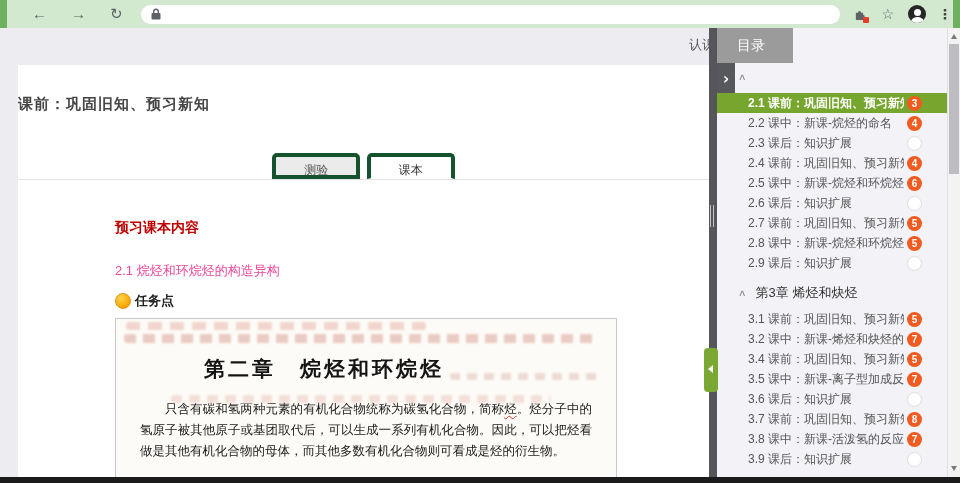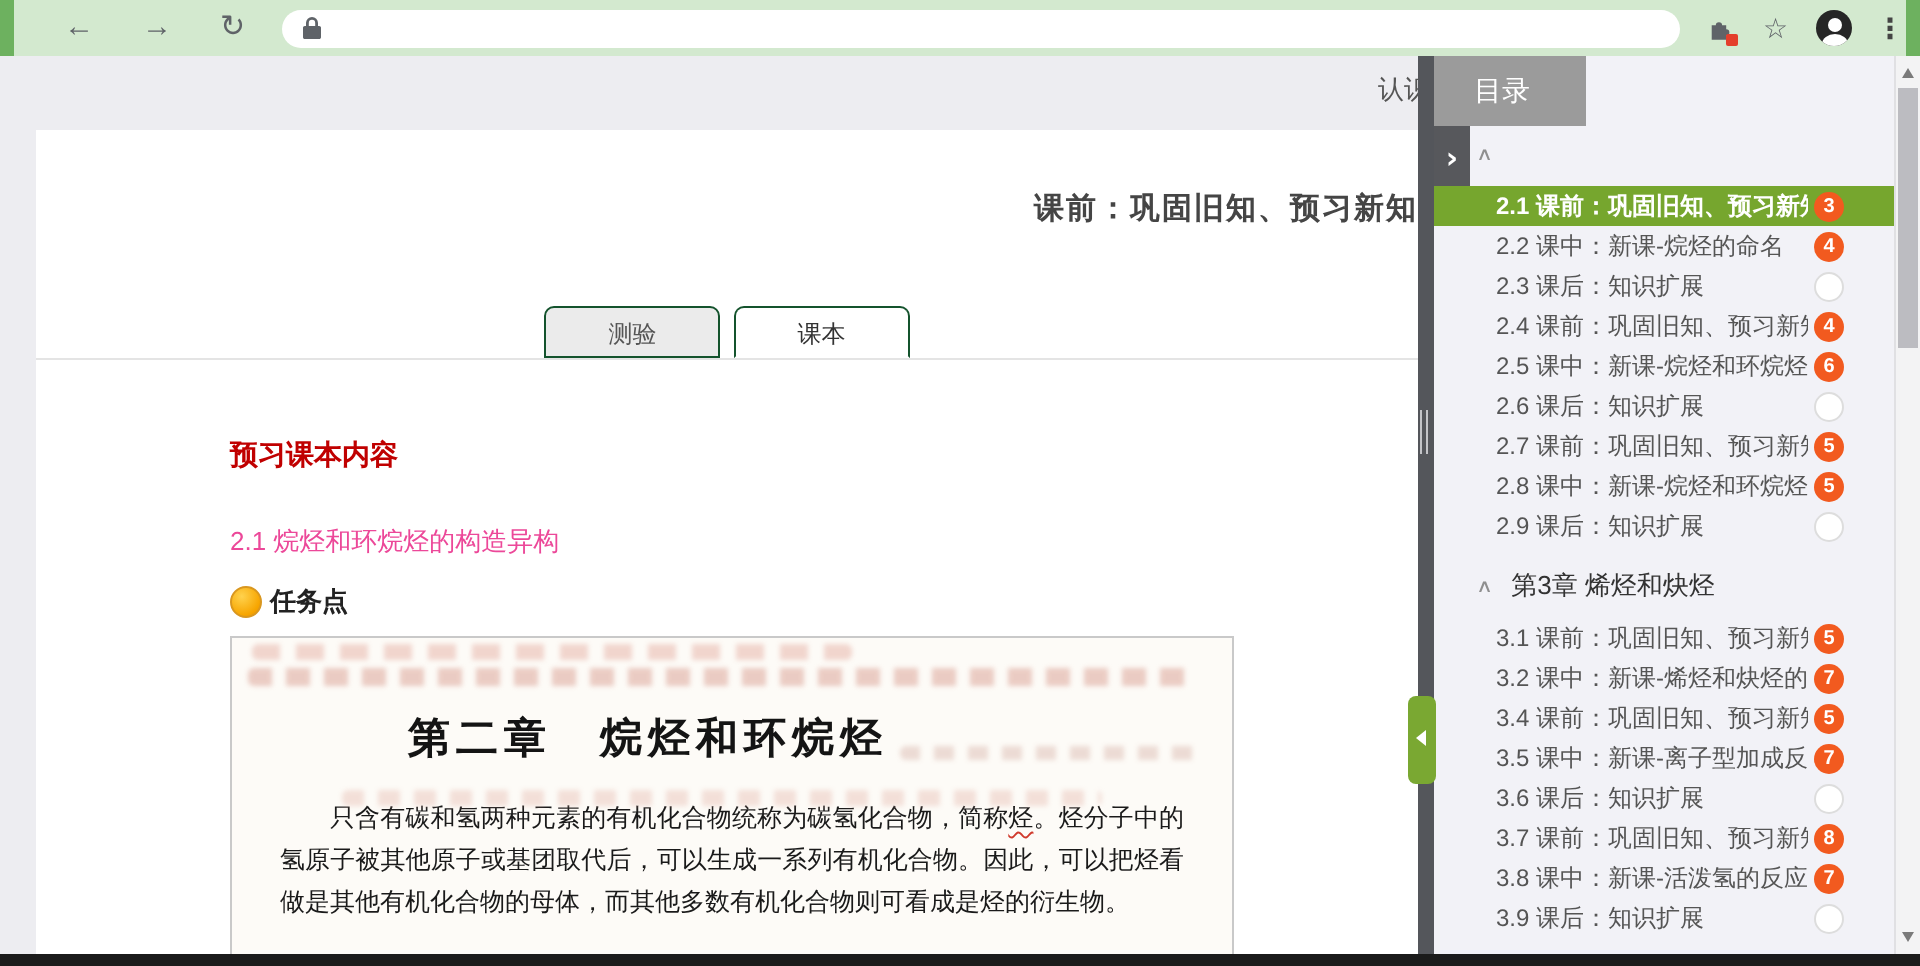--- a/index.html
+++ b/index.html
@@ -24,24 +24,24 @@
   .avatar .head{position:absolute;left:5.5px;top:3.5px;width:7px;height:7px;border-radius:50%;background:#fff;}
   .avatar .torso{position:absolute;left:2.5px;top:11.5px;width:13px;height:10px;border-radius:50%;background:#fff;}
   .menu{font-size:14px;color:#444;margin-right:8px;font-weight:bold;cursor:pointer;}
 
   
   .page{position:absolute;left:0;top:28px;width:960px;height:449px;background:#ededf1;}
   .clipped{position:absolute;left:689px;top:8px;width:20px;overflow:hidden;font-size:13px;color:#555;white-space:nowrap;}
 
   
   .card{position:absolute;left:18px;top:37px;width:691px;height:412px;background:#fff;overflow:hidden;}
-  .card h1{margin:30px 0 0;text-align:right;font-size:15px;color:#454545;font-weight:bold;letter-spacing:1px;}
+  .card h1{margin:30px 0 0;text-align:left;font-size:15px;color:#454545;font-weight:bold;letter-spacing:1px;}
   .tabsbar{margin-top:38px;height:27px;border-bottom:1px solid #e4e4e4;text-align:center;}
   .tab{display:inline-block;width:88px;height:26px;line-height:26px;font-size:12px;color:#555;
-       background:#ebebeb;border:1px solid #14532d;border-radius:5px 5px 0 0;vertical-align:bottom;
+       background:#ebebeb;border:4px solid #14532d;border-radius:5px 5px 0 0;vertical-align:bottom;
        box-sizing:border-box;margin:0 1px;position:relative;top:1px;cursor:pointer;}
   .tab.active{background:#fff;border-bottom:1px solid #fff;color:#333;text-align:center;}
   .inner{padding:0 92px 0 97px;}
   .red-h{margin:39px 0 0;font-size:14px;color:#c00000;font-weight:bold;}
   .blue-h{margin:25px 0 0;font-size:13px;color:#ec4899;font-weight:normal;}
   .task{margin:12px 0 0;display:flex;align-items:center;font-size:13px;color:#222;font-weight:bold;}
   .dot{width:16px;height:16px;border-radius:50%;margin-right:4px;box-sizing:border-box;
        background:radial-gradient(circle at 35% 30%,#ffd24d,#f7a500 70%,#e38f00);border:1px solid #d9971f;}
 
   

